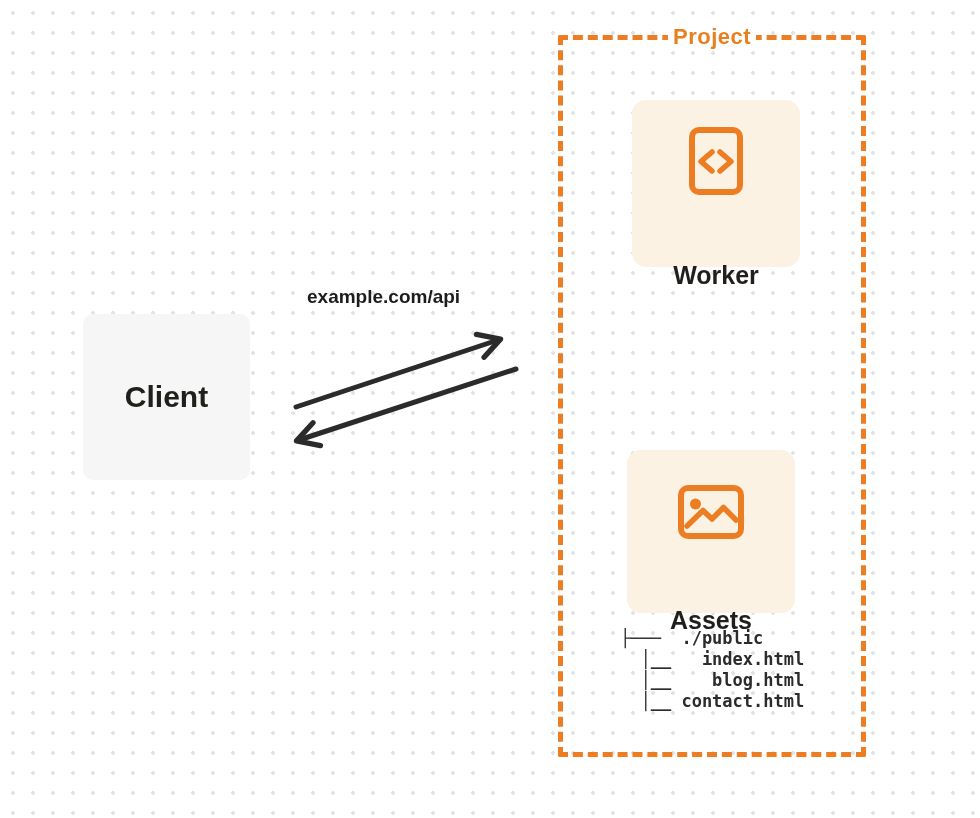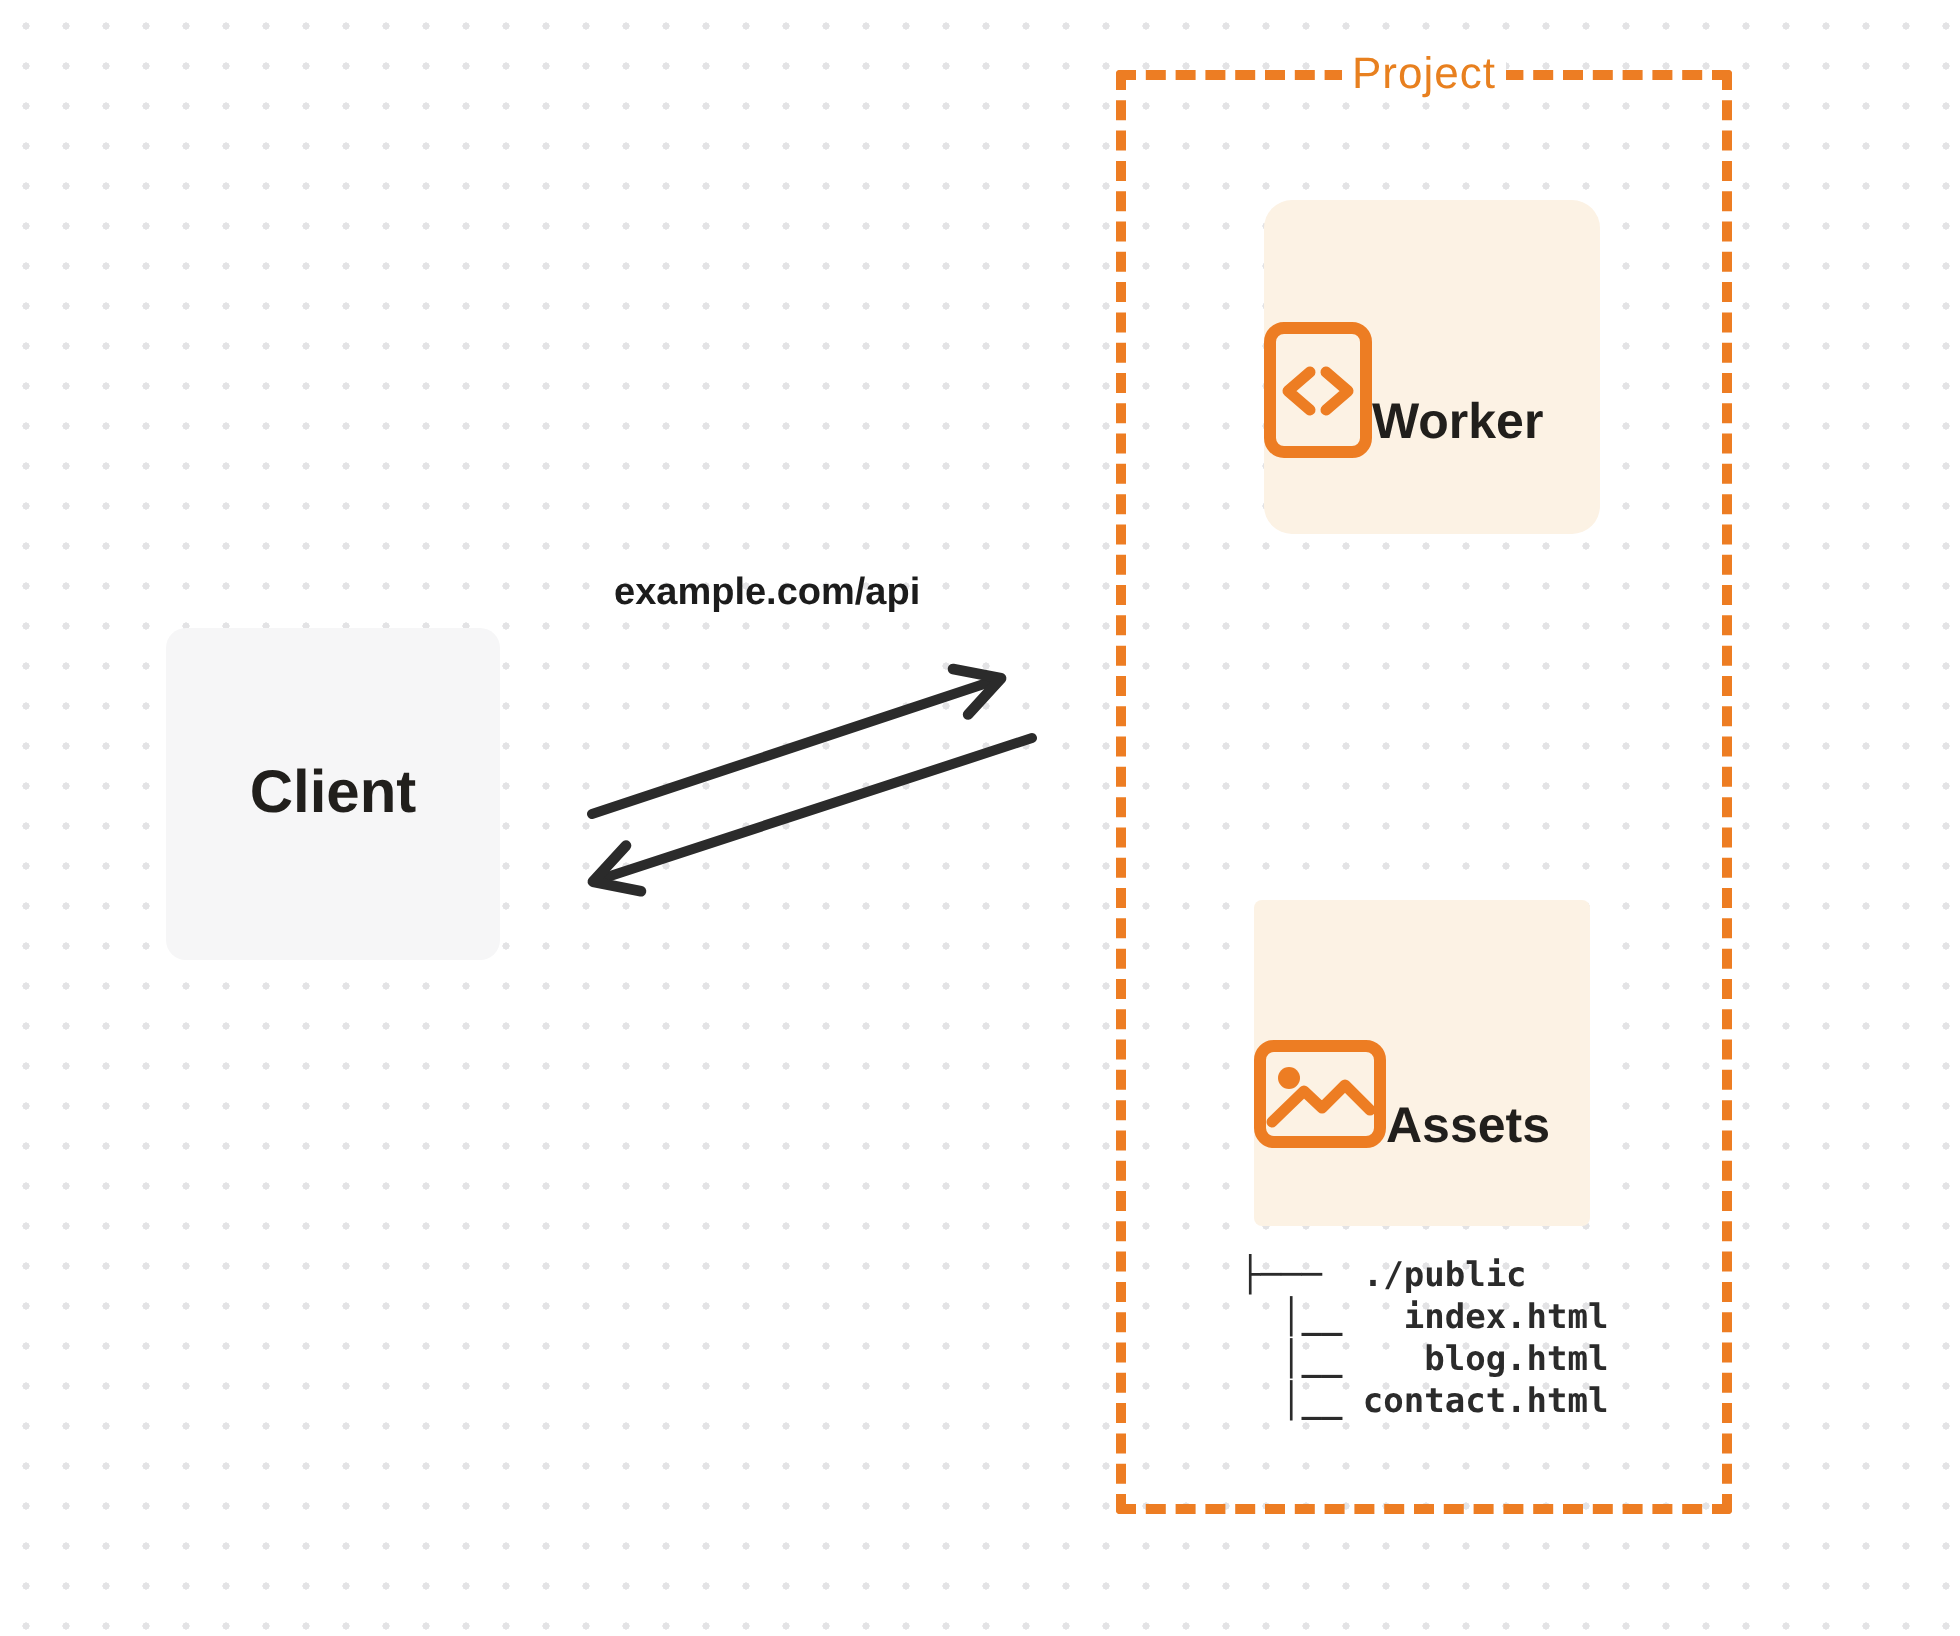--- a/index.html
+++ b/index.html
@@ -14,42 +14,42 @@
   }
   .abs{position:absolute;}
   
   .project-box{
     left:558px;top:35px;width:308px;height:722px;box-sizing:border-box;
     border:5px dashed #ed7d23;border-radius:2px;
   }
   .project-label{
     position:absolute;left:50%;top:-3px;transform:translate(-50%,-50%);
     background:#ffffff;padding:0 5px;
-    font-size:22px;font-weight:normal;color:#e8801f;letter-spacing:.5px;
+    font-size:22px;font-weight:bold;color:#e8801f;letter-spacing:.5px;
     white-space:nowrap;
   }
   
   .node{
-    box-sizing:border-box;display:flex;flex-direction:row;align-items:center;
+    box-sizing:border-box;display:flex;flex-direction:column;align-items:center;gap:36px;
   }
   .client-node{
     left:83px;top:314px;width:167px;height:166px;
     background:#f6f6f7;border-radius:10px;
     justify-content:center;
   }
   .client-node .node-label{font-size:30px;}
   .worker-node{
     left:632px;top:100px;width:168px;height:167px;
     background:#fcf2e4;border-radius:14px;
     padding-top:27px;
   }
   .worker-node .node-label{margin-top:28px;}
   .assets-node{
     left:627px;top:450px;width:168px;height:163px;
-    background:#fcf2e4;border-radius:4px;
+    background:#fcf2e4;border-radius:14px;
     padding-top:35px;
   }
   .assets-node .node-label{margin-top:29px;}
   .node-label{font-size:25px;font-weight:bold;color:#211f1c;line-height:1;}
   
   .api-label{
     left:307px;top:286px;
     font-size:19px;font-weight:bold;color:#1c1c1c;white-space:nowrap;
   }
   

